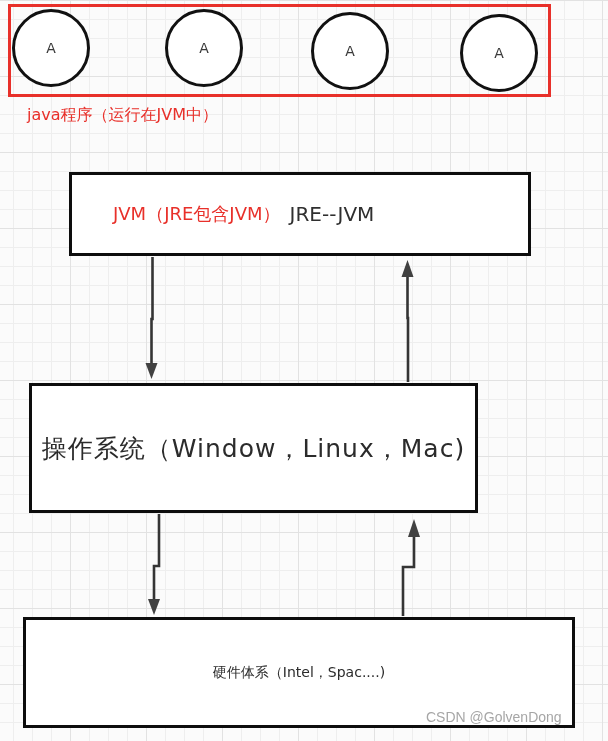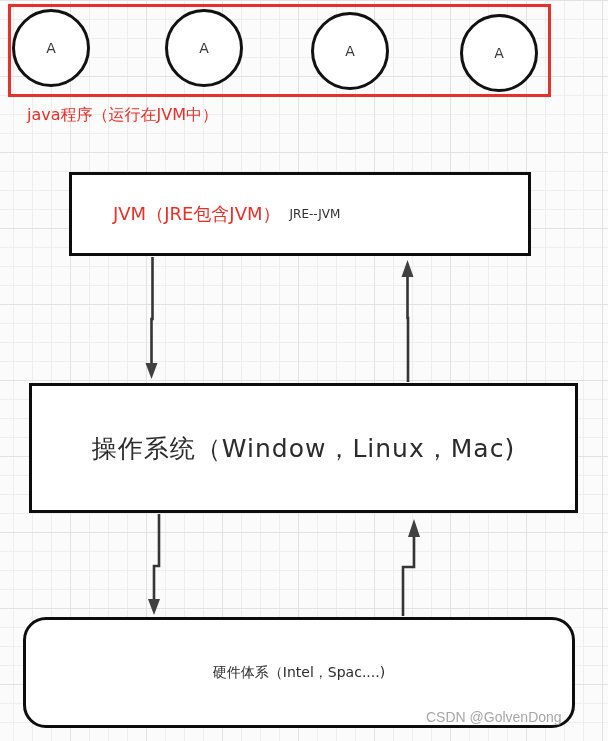--- a/index.html
+++ b/index.html
@@ -52,34 +52,33 @@
     border: 3px solid #0d0d0d;
     background: #fff;
     display: flex; align-items: center;
   }
   .jvm-box {
     left: 69px; top: 172px;
     width: 462px; height: 84px;
     padding-left: 41px;
   }
   .jvm-red { color: #e8302a; font-size: 18px; white-space: nowrap; }
-  .jvm-black { color: #2f2f2f; font-size: 12px; margin-left: 9px; white-space: nowrap; }
+  .jvm-black { color: #2f2f2f; font-size: 20px; margin-left: 9px; white-space: nowrap; }
 
   .os-box {
     left: 29px; top: 383px;
-    width: 549px; height: 130px;
+    width: 449px; height: 130px;
     justify-content: center;
   }
   .os-label { font-size: 25px; color: #2b2b2b; letter-spacing: 1px; white-space: nowrap; }
 
   .hw-box {
     left: 23px; top: 617px;
     width: 552px; height: 111px;
     justify-content: center;
-    border-radius: 23px;
   }
   .hw-label { font-size: 14px; color: #2b2b2b; white-space: nowrap; }
 
   
   .arrows {
     position: absolute;
     left: 0; top: 0;
     width: 608px; height: 741px;
     pointer-events: none;
   }

